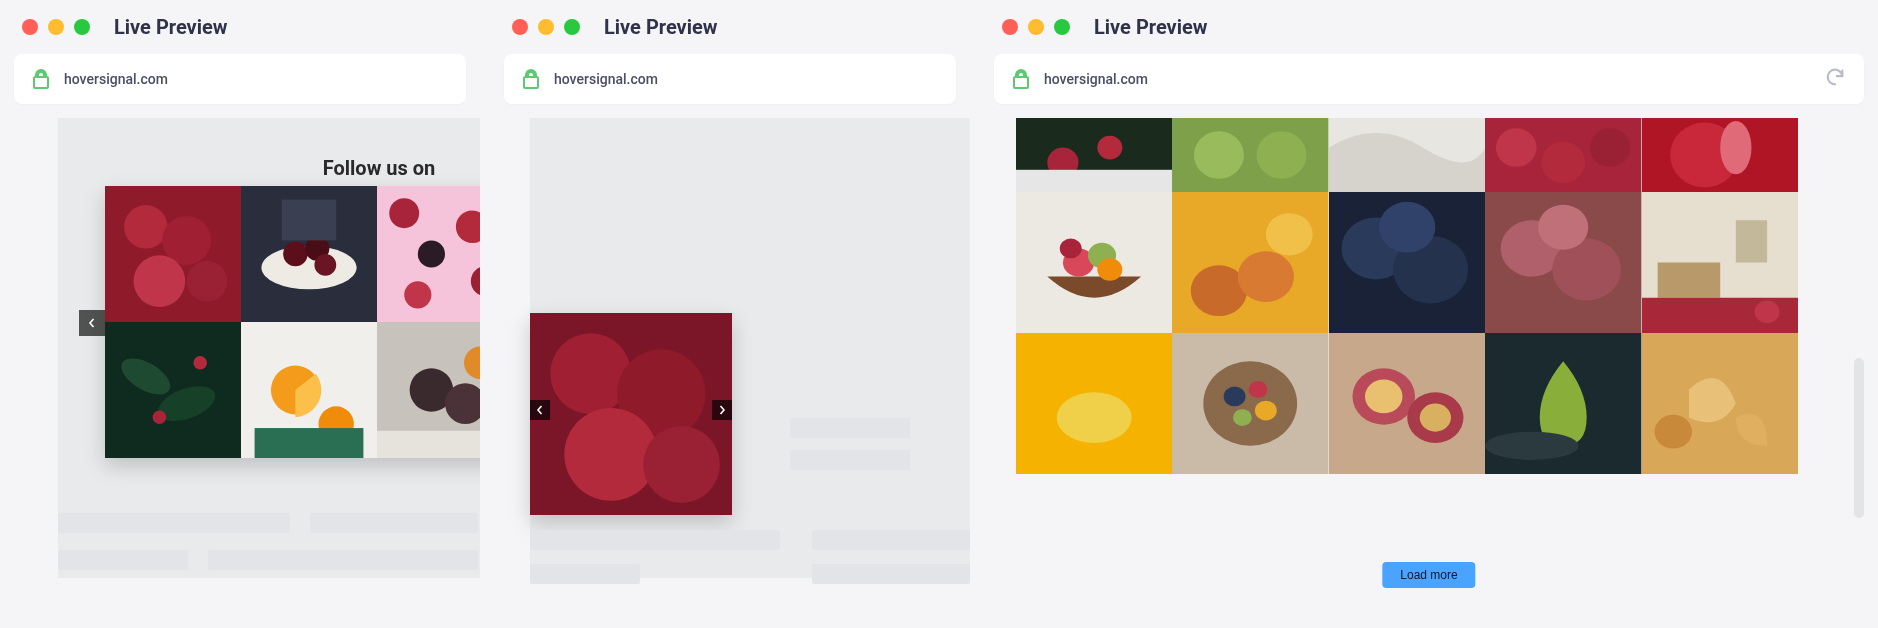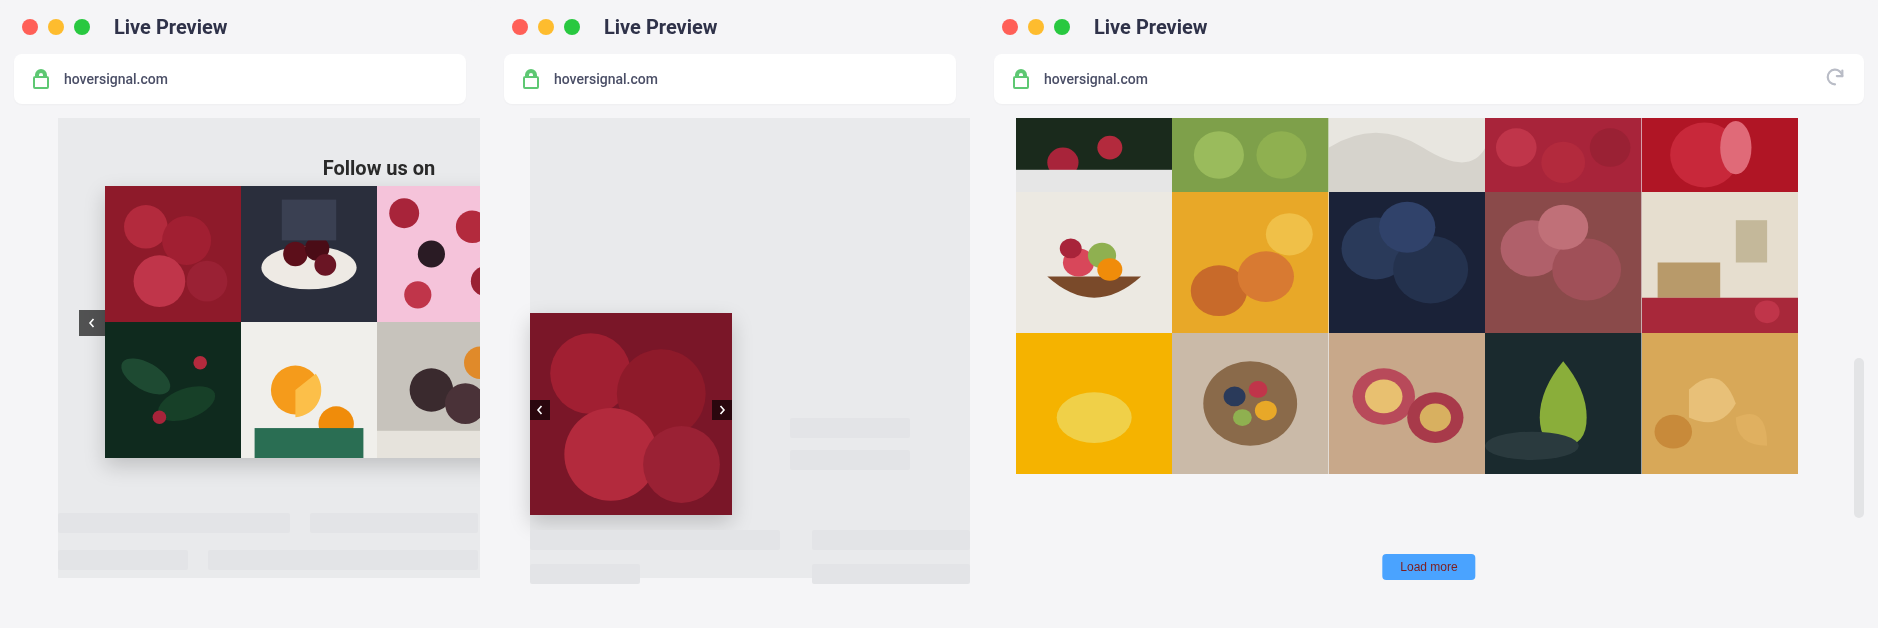--- a/index.html
+++ b/index.html
@@ -191,23 +191,23 @@
       display: grid;
       grid-template-columns: repeat(5, 1fr);
       grid-template-rows: repeat(3, 141px);
     }
     .tile { width: 100%; height: 100%; }
 
     .btn-loadmore {
       position: absolute;
       left: 50%;
       transform: translateX(-50%);
-      bottom: 48px;
+      bottom: 40px;
       background: #4aa3ff;
-      color: #7f1d1d;
+      color: #0f172a;
       font-size: 12px;
       padding: 6px 18px;
       border: none;
       border-radius: 4px;
       cursor: pointer;
     }
     .w3-scrollbar {
       position: absolute;
       right: 14px;
       top: 240px;

